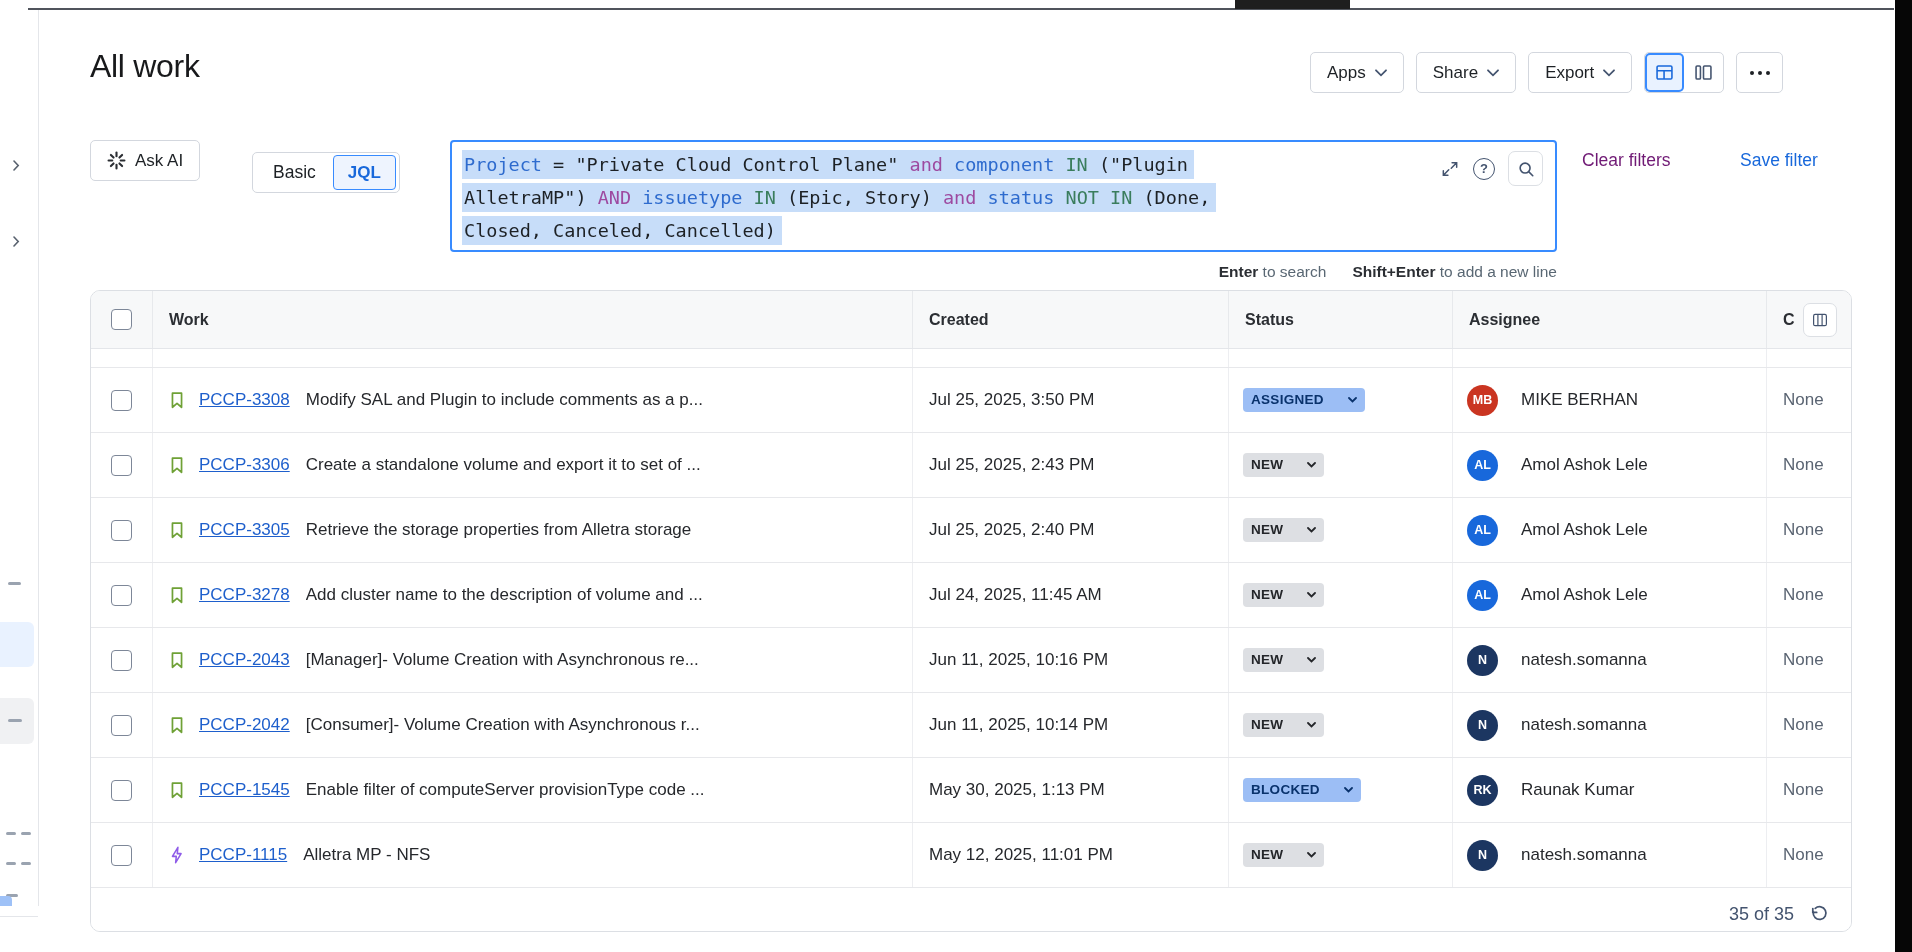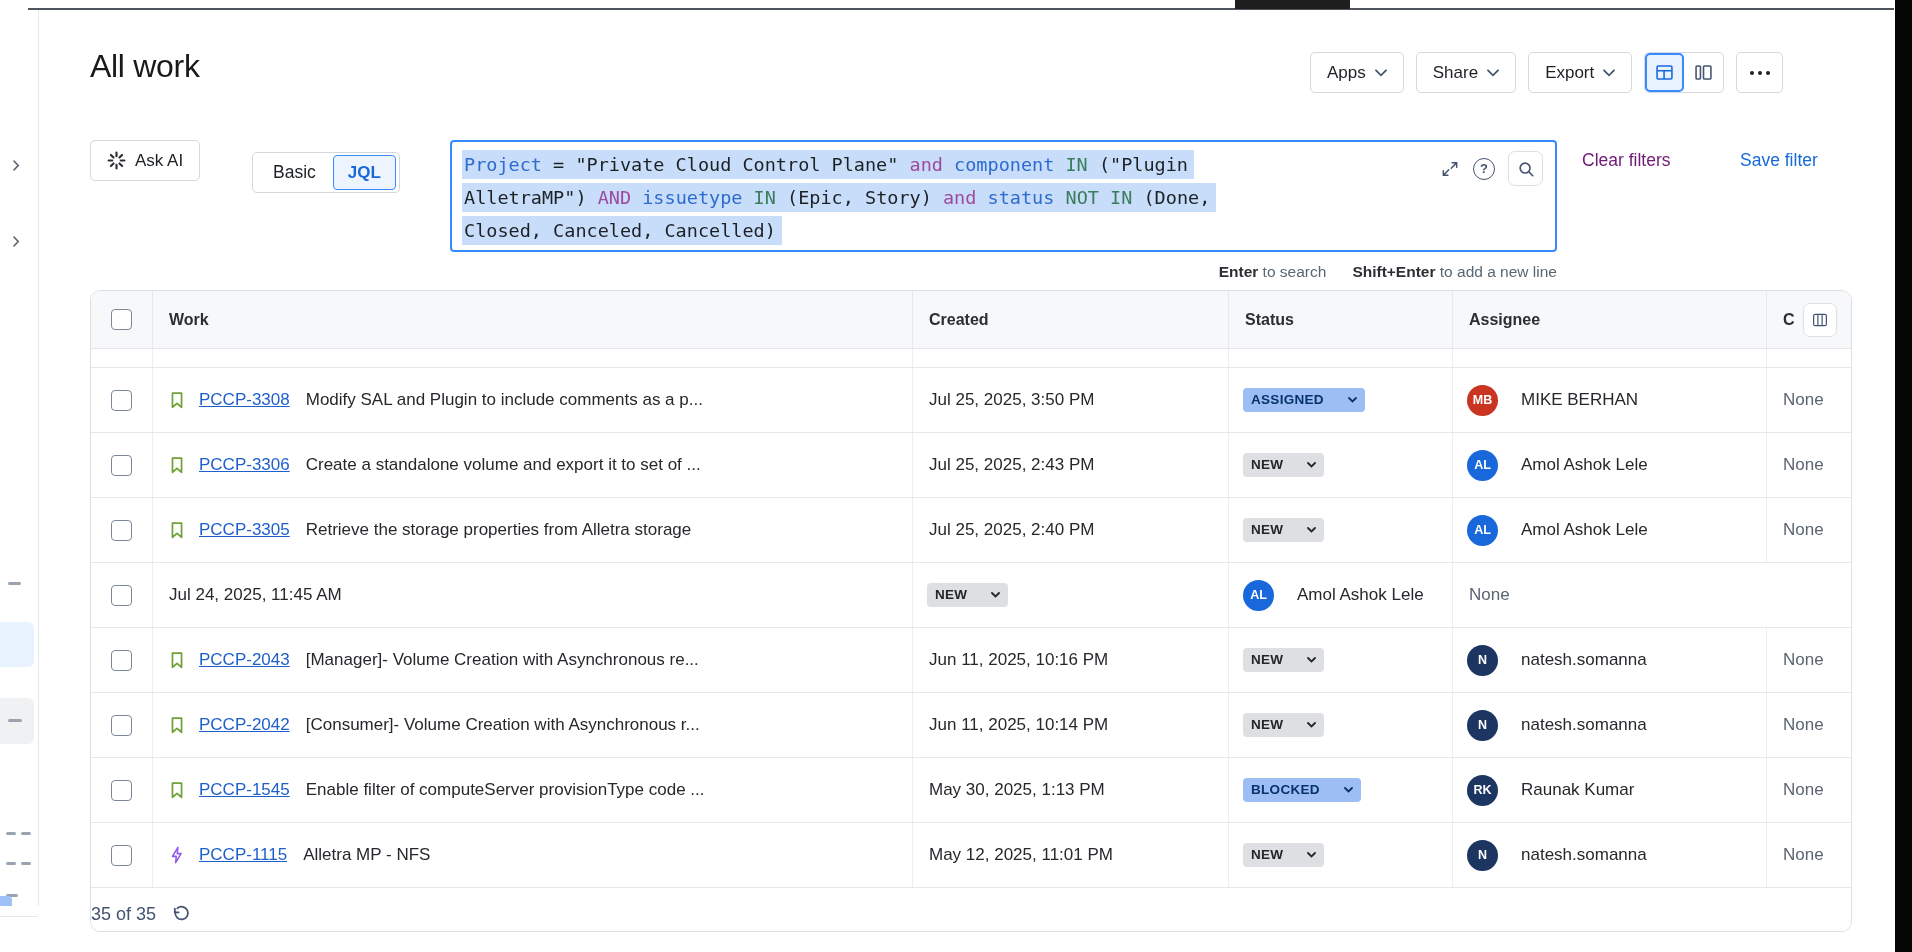--- a/index.html
+++ b/index.html
@@ -87,21 +87,21 @@
     font-size:13.5px;font-weight:700;letter-spacing:.3px;cursor:pointer;line-height:1;}
   .badge-blue{background:#9cbef5;color:#09326c;}
   .badge-gray{background:#dddfe3;color:#24262a;}
   .c-assignee{padding:0 14px;gap:23px;}
   .avatar{width:31px;height:31px;border-radius:50%;display:flex;align-items:center;justify-content:center;
     color:#fff;font-size:12.5px;font-weight:700;flex:0 0 auto;}
   .assignee-name{font-size:17px;color:#26282c;white-space:nowrap;}
   .cols-btn{width:34px;height:34px;border:1px solid #dcdfe4;border-radius:7px;background:#fff;margin-left:auto;
     display:flex;align-items:center;justify-content:center;cursor:pointer;box-sizing:border-box;flex:0 0 auto;}
   .hdr-c-cell{justify-content:flex-start;gap:8px;}
-  .tfoot{height:52px;display:flex;align-items:center;gap:14px;padding-right:22px;background:#fff;}
+  .tfoot{height:52px;display:flex;align-items:center;justify-content:flex-end;gap:14px;padding-right:22px;background:#fff;}
   .count{font-size:18px;color:#44546f;}
   .refresh{display:flex;align-items:center;cursor:pointer;}
 </style>
 </head>
 <body>
 
 <div class="canvas">
 
   <div class="top-line"></div>
   <div class="top-stub"></div>
@@ -345,20 +345,30 @@
     </div>
     <div class="cell c-cat">
             <span>None</span>
           </div>
   </div>
 
   <div class="tgrid trow">
     <div class="cell c-check">
             <span class="checkbox"></span>
           </div>
+    <div class="cell c-work">
+      <span class="type-icon type-story">
+        <svg width="20" height="20" viewBox="0 0 22 22" fill="none" stroke="#6FA136" stroke-width="1.9" stroke-linejoin="round">
+                <path d="M6 3.5h10v15.5l-5-4.2-5 4.2z"></path>
+              </svg>
+      </span>
+
+      <a class="key-link">PCCP-3278</a>
+      <span class="summary">Add cluster name to the description of volume and ...</span>
+    </div>
     <div class="cell c-created">
             <span>Jul 24, 2025, 11:45 AM</span>
           </div>
     <div class="cell c-status">
       <span class="badge badge-gray">
         <span class="badge-text">NEW</span>
         <svg width="9" height="6" viewBox="0 0 9 6">
                 <path d="M1 1l3.5 3.5L8 1" fill="none" stroke="currentColor" stroke-width="1.8" stroke-linecap="round"></path>
               </svg>
       </span>

